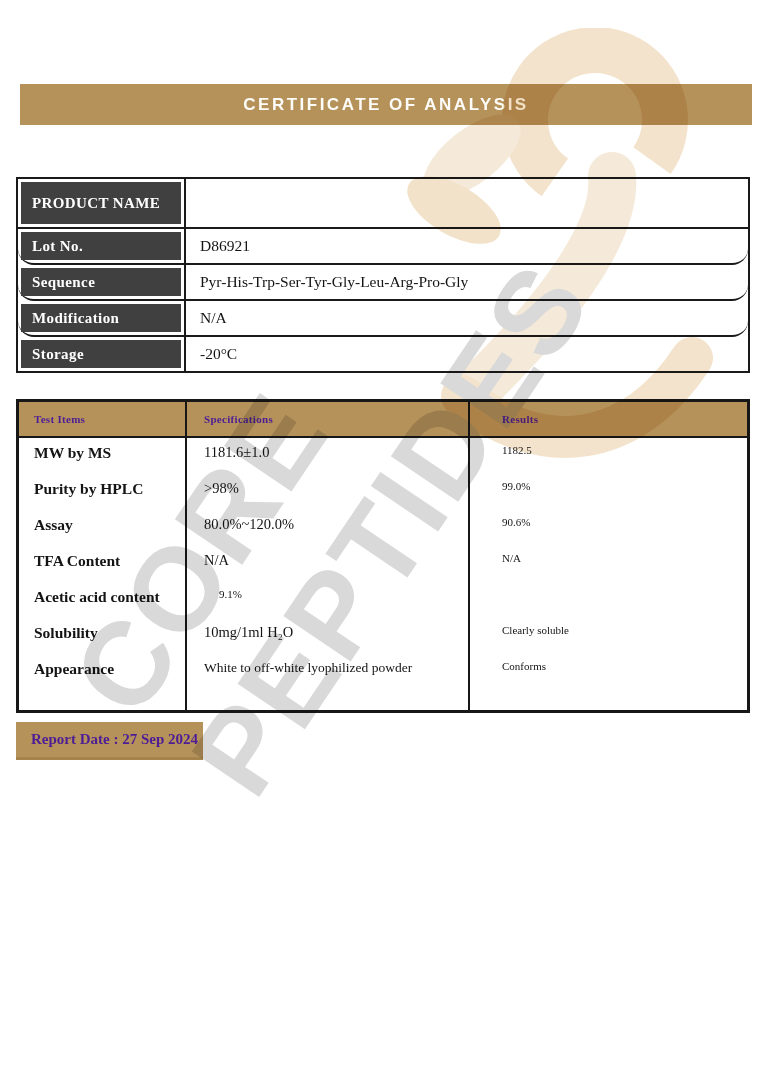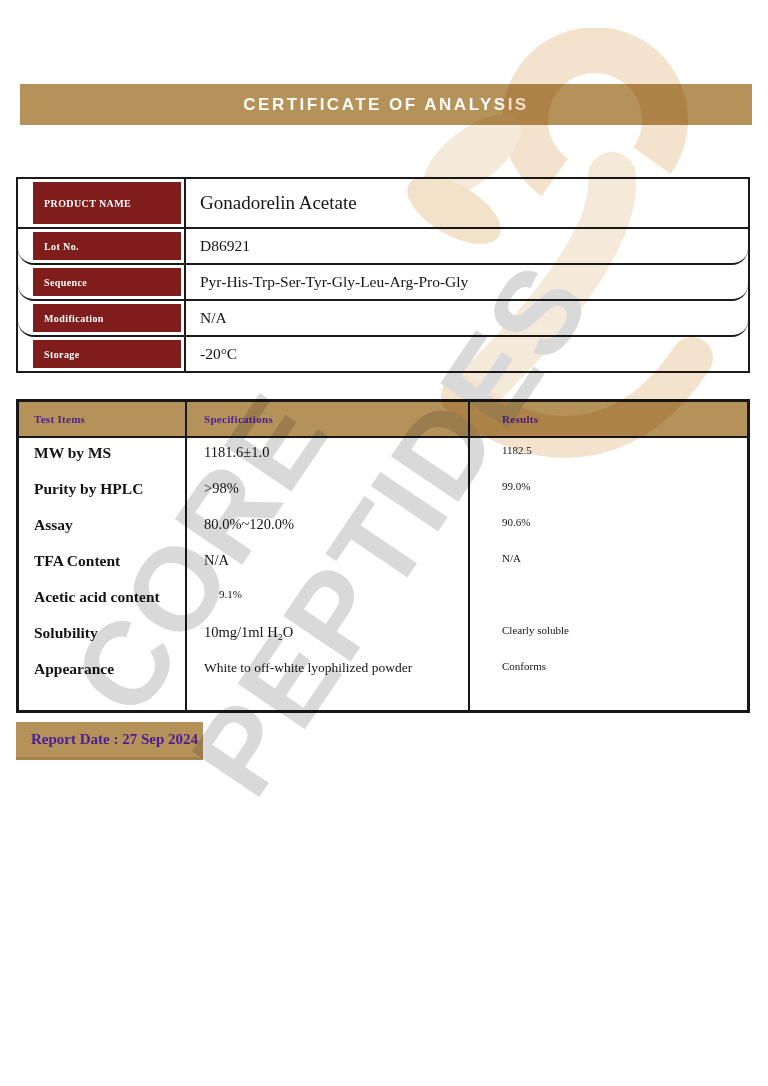--- a/index.html
+++ b/index.html
@@ -25,22 +25,22 @@
   }
   .p-row{display:flex;border-bottom:2px solid #1a1a1a;}
   .p-row:last-child{border-bottom:none;}
   .p-row.h48{height:48px;}
   .p-row.h34{height:34px;border-radius:16px;}
   .p-label-cell{
     width:168px;border-right:2px solid #1a1a1a;box-sizing:border-box;
     padding:3px;display:flex;background:transparent;
   }
   .gold-chip{
-    flex:1;background:#7f1d1d;display:flex;align-items:center;
-    padding-left:11px;color:#fff;font-weight:700;font-size:10px;letter-spacing:.4px;margin-left:12px;
+    flex:1;background:#404040;display:flex;align-items:center;
+    padding-left:11px;color:#fff;font-weight:700;font-size:15px;letter-spacing:.4px;
   }
   .p-value{
     flex:1;display:flex;align-items:center;padding-left:14px;font-size:15.5px;
   }
   .p-row.h48 .p-value{font-size:19px;}
 
   
   .test-table{
     position:absolute;left:16px;top:399px;width:734px;
     border:3px solid #171717;box-sizing:border-box;background:transparent;
@@ -92,21 +92,20 @@
   <div class="titlebar">
     <span class="t-text">CERTIFICATE OF ANALYSIS</span>
   </div>
 
   <div class="product-table">
 
     <div class="p-row h48">
       <div class="p-label-cell">
         <div class="gold-chip">PRODUCT NAME</div>
       </div>
-      <div class="p-value">Gonadorelin Acetate</div>
     </div>
 
     <div class="p-row h34">
       <div class="p-label-cell">
         <div class="gold-chip">Lot No.</div>
       </div>
       <div class="p-value">D86921</div>
     </div>
 
     <div class="p-row h34">

